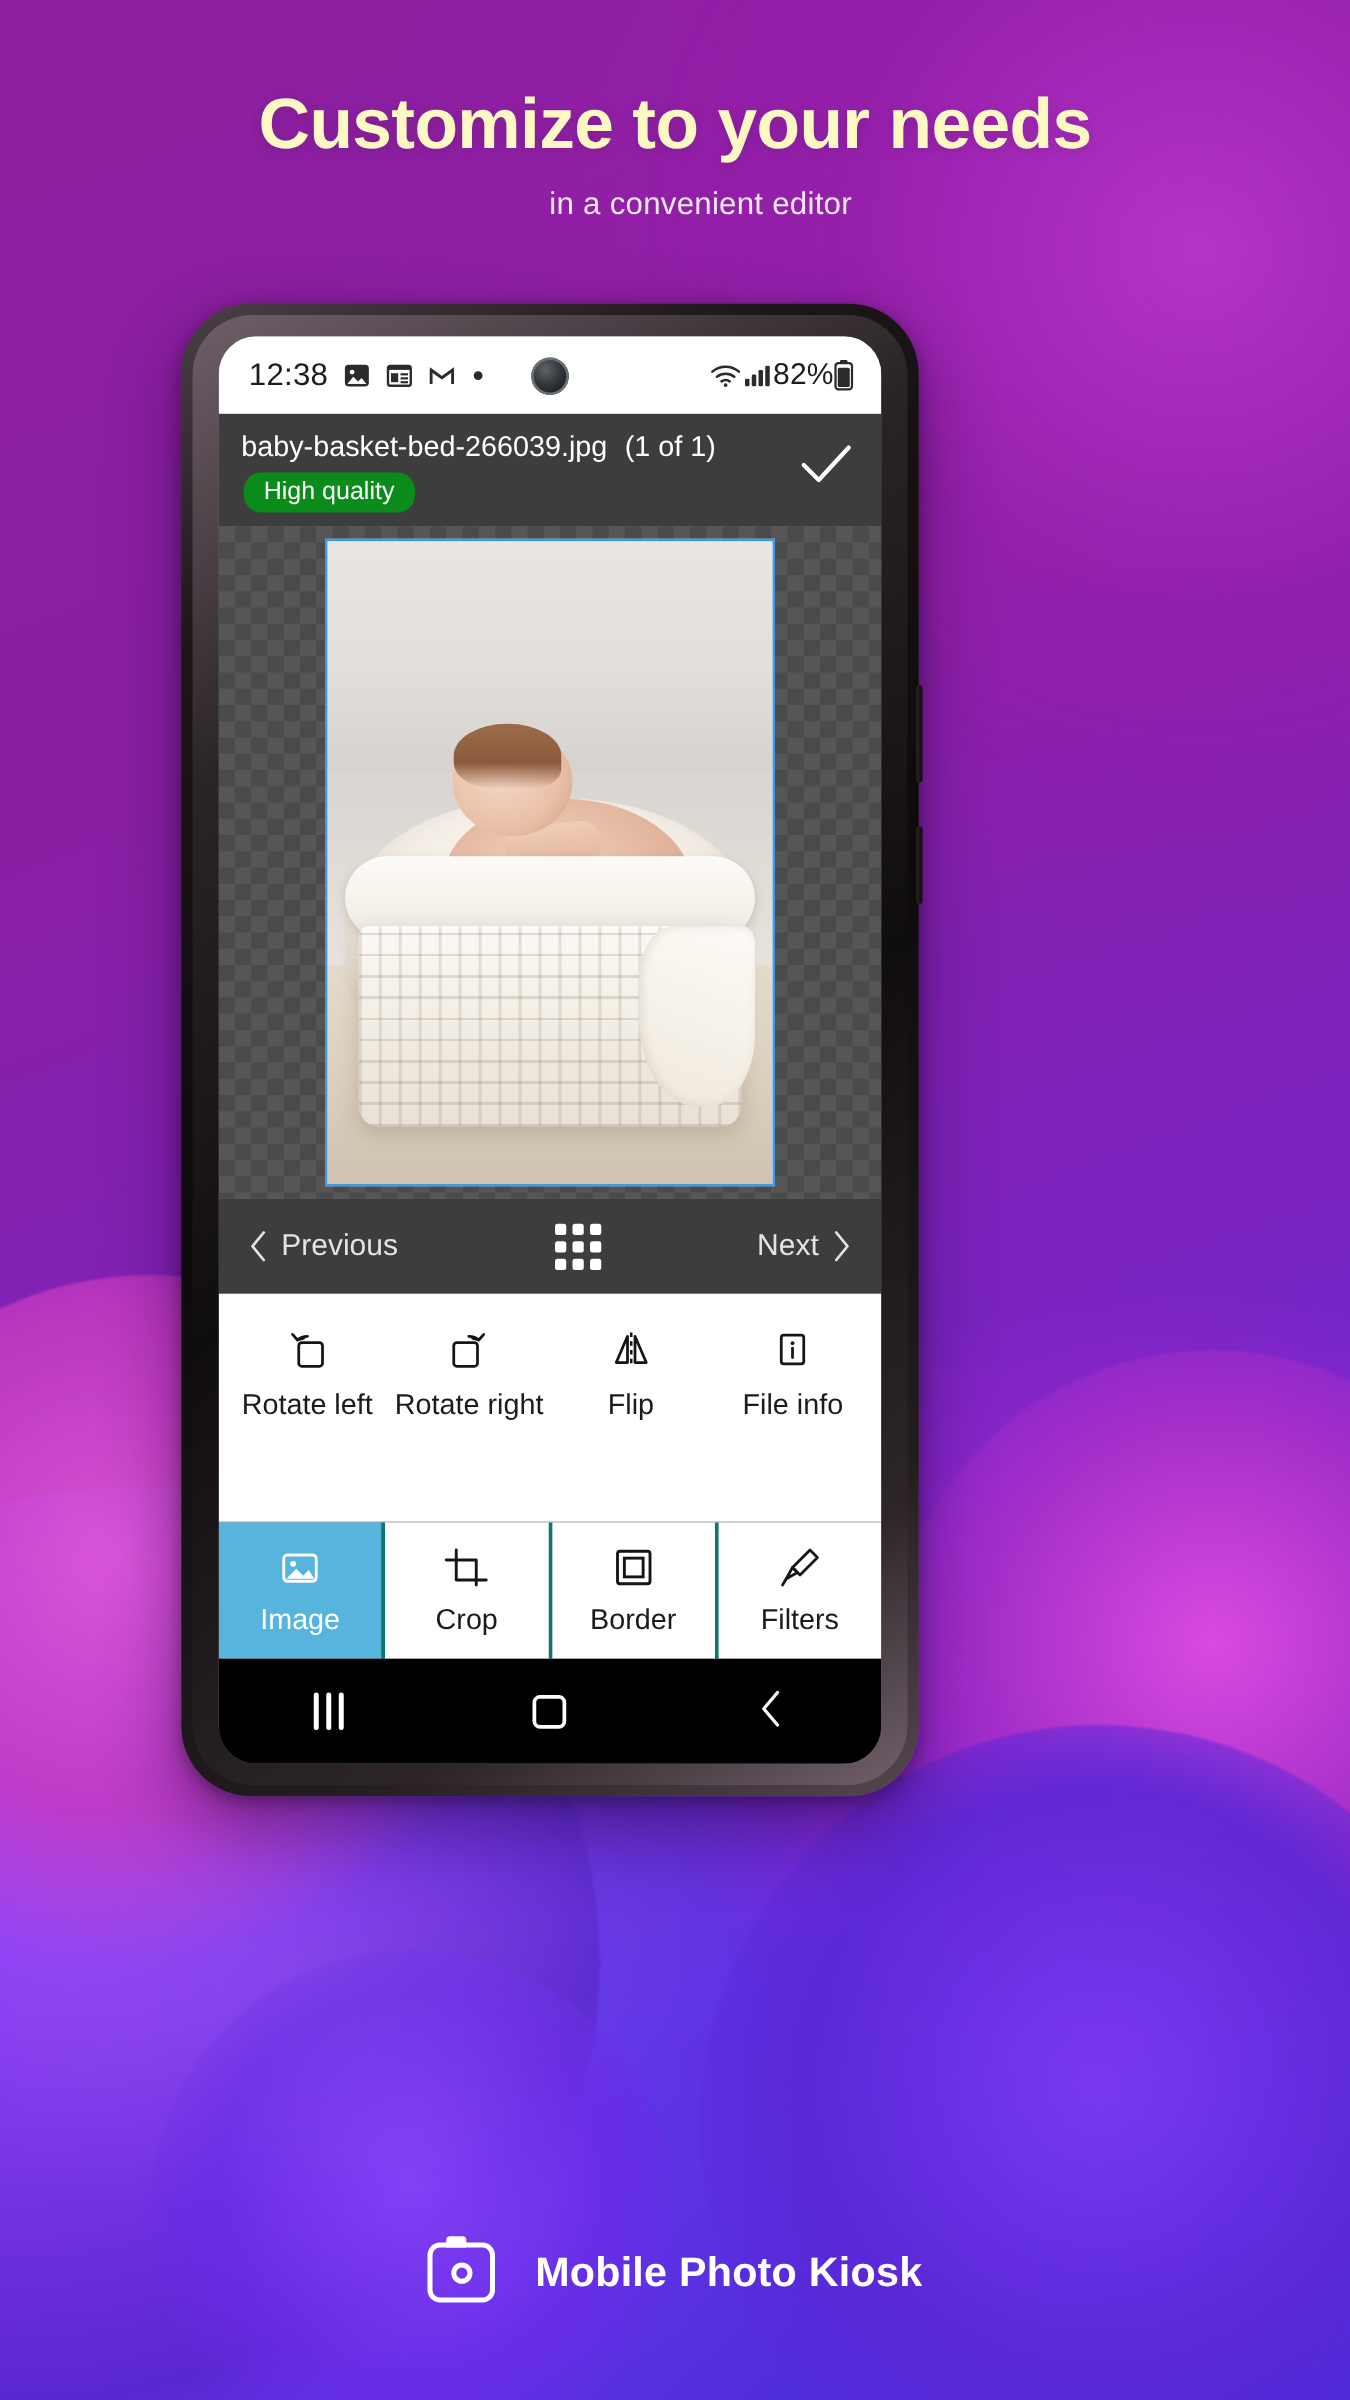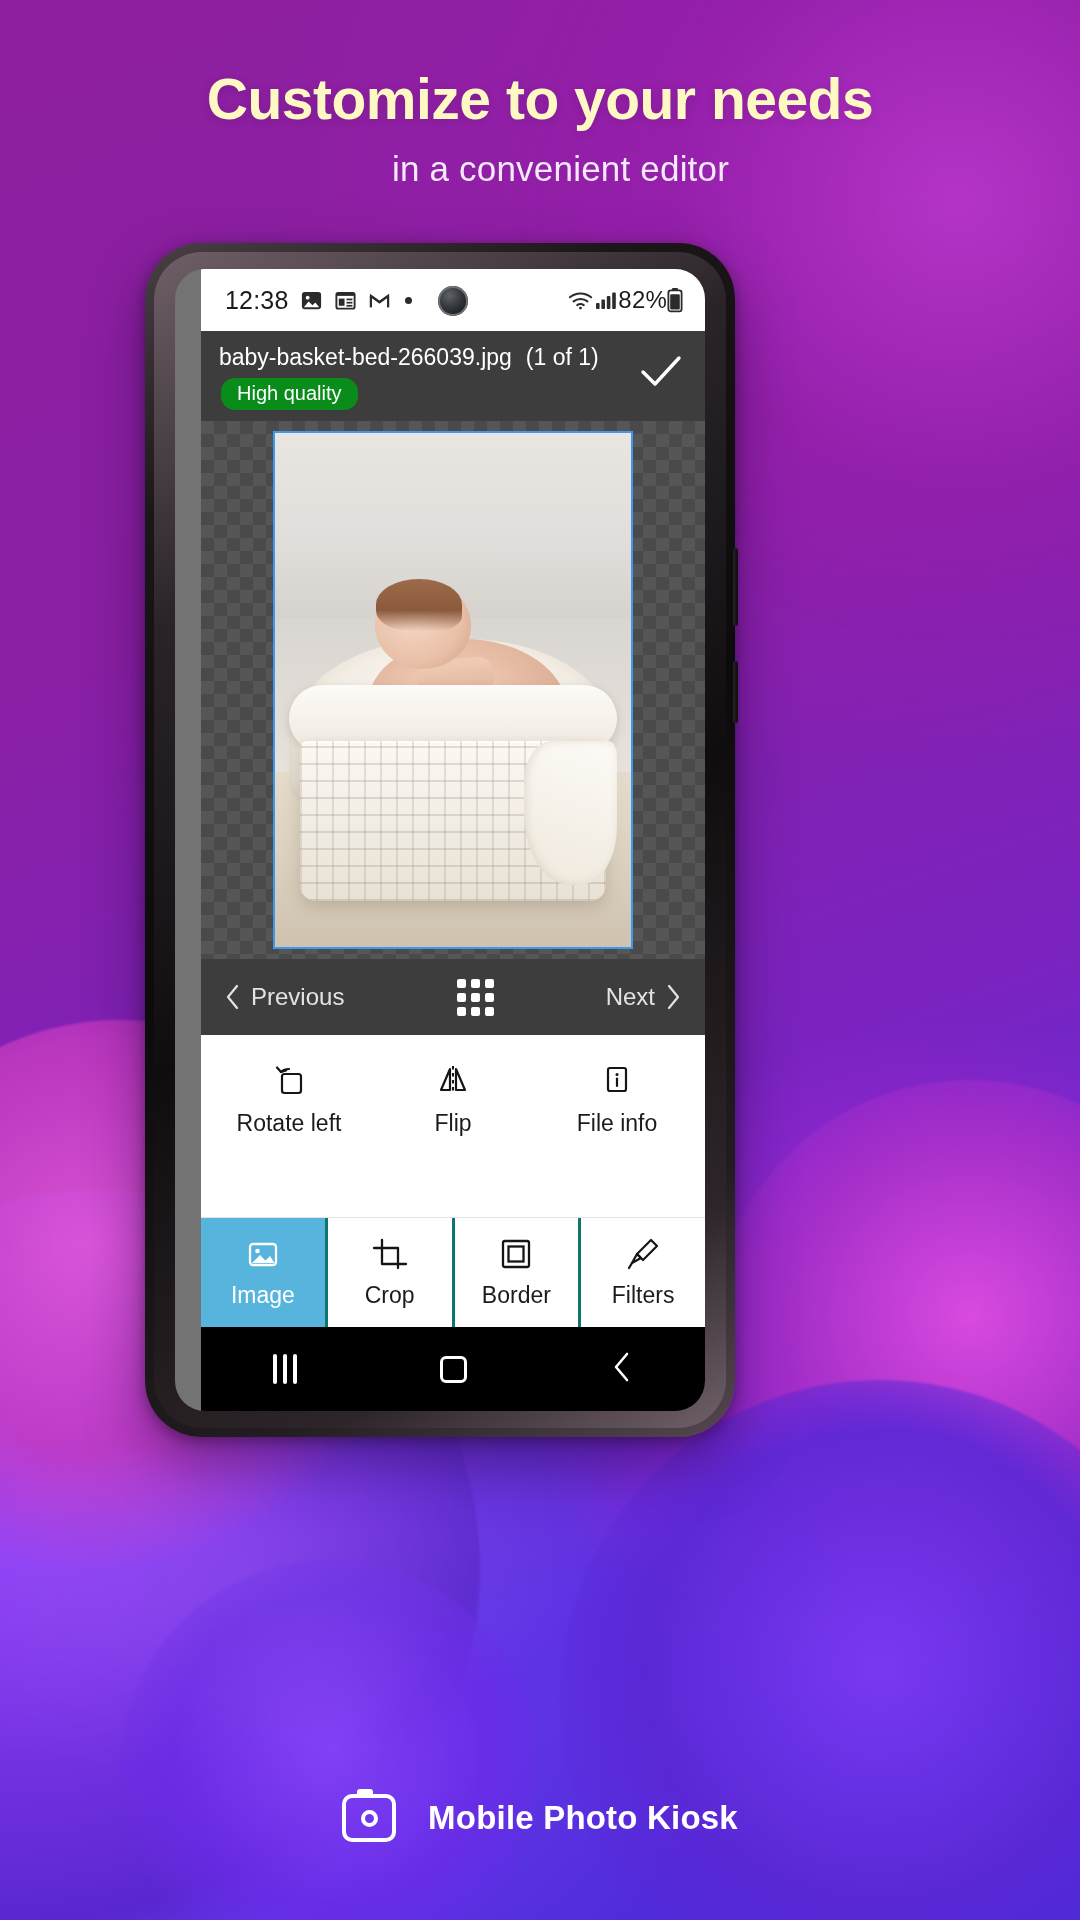--- a/index.html
+++ b/index.html
@@ -40,41 +40,41 @@
 
   
   .headline {
     position:absolute; left:0; right:0; top:68px; text-align:center; z-index:5;
   }
   .headline h1 {
     font-size:57px; font-weight:bold; color:#fef9c3; letter-spacing:-.5px;
     line-height:1.1; text-shadow:0 2px 10px rgba(0,0,0,.12);
   }
   .headline h2 {
-    margin-top:18px; font-size:35px; font-weight:normal; color:#f6e9fb; letter-spacing:.2px;padding-left:41px;
+    margin-top:18px; font-size:25px; font-weight:normal; color:#f6e9fb; letter-spacing:.2px;padding-left:41px;
   }
 
   
   .phone {
     position:absolute; left:145px; top:243px; width:590px; height:1194px; z-index:6;
   }
   .phone-frame {
     position:absolute; inset:0; border-radius:56px;
     background:linear-gradient(150deg,#4a4046 0%,#1b1618 18%,#0c0a0b 50%,#211c1f 82%,#55484f 100%);
     box-shadow:0 26px 60px rgba(30,0,50,.45), 0 4px 14px rgba(0,0,0,.35);
   }
   .phone-inner-ring {
     position:absolute; left:9px; top:9px; right:9px; bottom:9px;
     border-radius:48px;
     background:linear-gradient(150deg,#6f5f68 0%,#2a2428 25%,#100d0f 55%,#2d2529 85%,#70606a 100%);
   }
   .screen {
     position:absolute; left:30px; top:26px; right:30px; bottom:26px;
     border-radius:30px; overflow:hidden; background:#737373;
-    display:flex; flex-direction:column;padding-left:26px;
+    display:flex; flex-direction:column;
   }
   
   .btn-side { position:absolute; right:-3px; width:5px; border-radius:3px;
     background:linear-gradient(90deg,#2a2327,#0d0b0c); }
   .btn-p { top:305px; height:78px; }
   .btn-v { top:418px; height:62px; }
 
   
   .statusbar {
     height:62px; background:#fff; display:flex; align-items:center;
@@ -392,20 +392,28 @@
 
         <div class="tool">
           <svg width="40" height="36" viewBox="0 0 40 36">
             <rect x="13" y="13" width="19" height="19" rx="2.5" fill="none" stroke="#151515" stroke-width="2.2"></rect>
             <path d="M20 8c-5 0-8 3-8 3" fill="none" stroke="#151515" stroke-width="2.2" stroke-linecap="round"></path>
             <path d="M8 6.5l4 4.5 5-1.5" fill="none" stroke="#151515" stroke-width="2.2" stroke-linecap="round" stroke-linejoin="round"></path>
           </svg>
           <span class="tool-label">Rotate left</span>
         </div>
 
+        <div class="tool">
+          <svg width="40" height="36" viewBox="0 0 40 36">
+            <rect x="8" y="13" width="19" height="19" rx="2.5" fill="none" stroke="#151515" stroke-width="2.2"></rect>
+            <path d="M20 8c5 0 8 3 8 3" fill="none" stroke="#151515" stroke-width="2.2" stroke-linecap="round"></path>
+            <path d="M32 6.5l-4 4.5-5-1.5" fill="none" stroke="#151515" stroke-width="2.2" stroke-linecap="round" stroke-linejoin="round"></path>
+          </svg>
+          <span class="tool-label">Rotate right</span>
+        </div>
 
         <div class="tool">
           <svg width="40" height="36" viewBox="0 0 40 36">
             <path d="M17 8L8 29h9z" fill="none" stroke="#151515" stroke-width="2.2" stroke-linejoin="round"></path>
             <path d="M23 8l9 21h-9z" fill="none" stroke="#151515" stroke-width="2.2" stroke-linejoin="round"></path>
             <path d="M20 5v27" fill="none" stroke="#151515" stroke-width="2" stroke-dasharray="3.5 3.5"></path>
           </svg>
           <span class="tool-label">Flip</span>
         </div>
 

